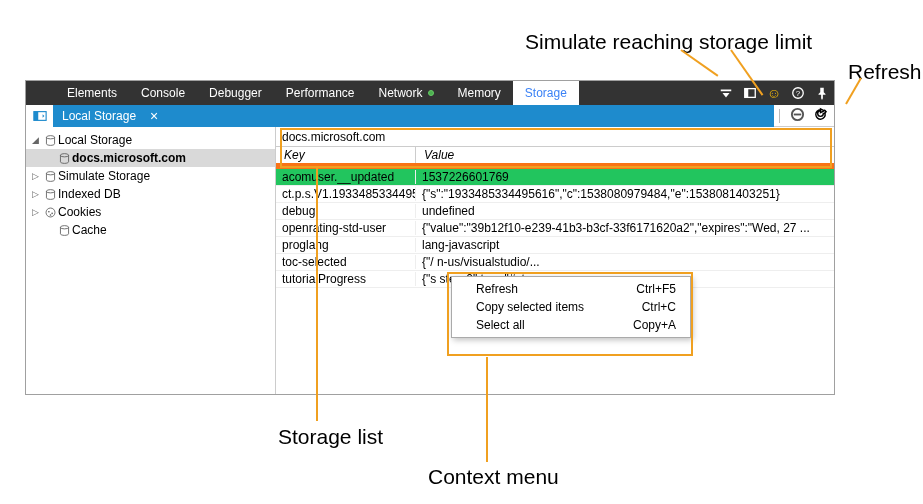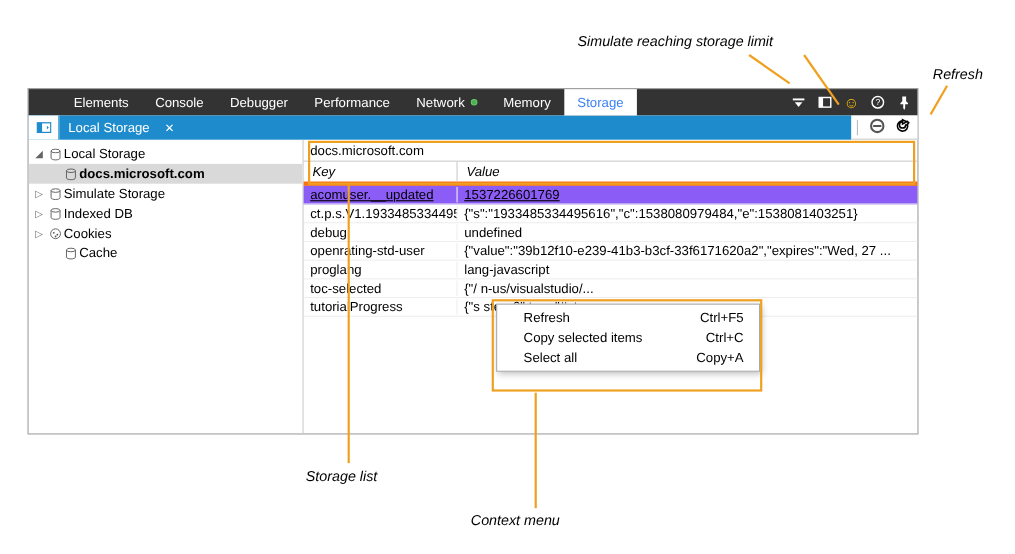--- a/index.html
+++ b/index.html
@@ -1,19 +1,19 @@
 <!DOCTYPE html>
 <html><head>
 <meta charset="utf-8">
 <style>
   * { box-sizing: border-box; margin: 0; padding: 0; font-family: "Segoe UI", Arial, sans-serif; }
   body { background: #fff; font-size: 12px; }
   .stage { position: relative; width: 923px; height: 504px; }
 
-  .ann { position: absolute; font-size: 13px; color: #000; font-style: italic; }
+  .ann { position: absolute; font-size: 21px; color: #000; }
   .ann-line { position: absolute; background: #f0a020; }
 
   .devtools {
     position: absolute; top: 80px; left: 25px; width: 810px; height: 315px;
     border: 1px solid #a0a0a0; background: #fff;
   }
   .tabstrip {
     display: flex; align-items: stretch; height: 24px; background: #333333; color: #fff;
     font-size: 12px;
     padding-left: 29px;
@@ -64,29 +64,29 @@
   .tree-row .tic svg { width:13px; height:13px; }
   .tree-row.indent1 { padding-left: 20px; }
 
   .main {
     flex: 1; display: flex; flex-direction: column; font-size: 12px;
   }
   .origin-row {
     height: 20px; border-bottom: 1px solid #ccc; padding-left: 6px; display:flex; align-items:center;
   }
   .grid-head {
-    display: flex; height: 22px; border-bottom: 4px solid #f97316; color: #000;
+    display: flex; height: 22px; border-bottom: 6px solid #f97316; color: #000;
   }
   .grid-head .kcol { width: 140px; padding-left: 8px; font-style: italic; display:flex; align-items:center; border-right:1px solid #ccc;}
   .grid-head .vcol { flex:1; padding-left: 8px; font-style: italic; display:flex; align-items:center;}
   .grid-body { flex:1; }
   .grid-row {
     display: flex; height: 17px; border-bottom: 1px solid #eee; align-items:center;
   }
-  .grid-row.sel { background: #8b5cf6; text-decoration: underline; }
+  .grid-row.sel { background: #22c55e; }
   .grid-row .kcol { width: 140px; padding-left: 6px; border-right:1px solid #eee; white-space:nowrap; overflow:hidden;}
   .grid-row .vcol { flex:1; padding-left: 6px; white-space:nowrap; overflow:hidden;}
 
   .ctxmenu {
     position: absolute; background: #fff; border: 1px solid #aaa;
     box-shadow: 2px 2px 6px rgba(0,0,0,.25); padding: 3px 0; font-size: 12px;
     width: 240px;
   }
   .ctx-row {
     display: flex; justify-content: space-between; padding: 3px 14px 3px 24px; height: 18px; align-items:center;

